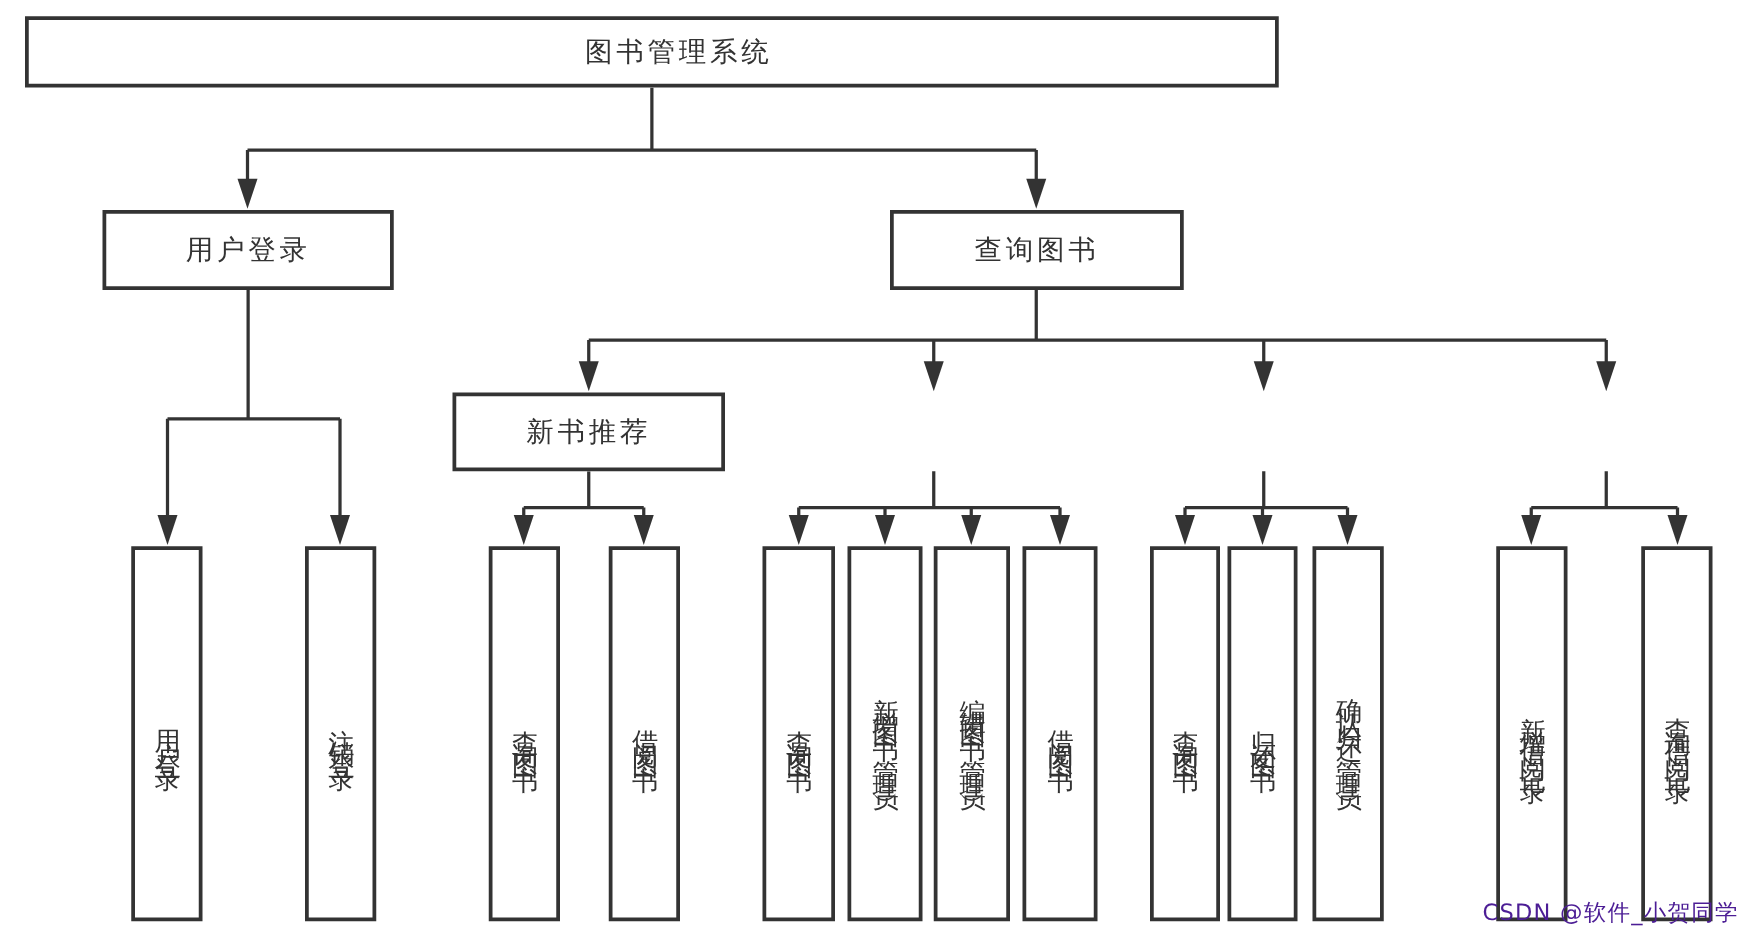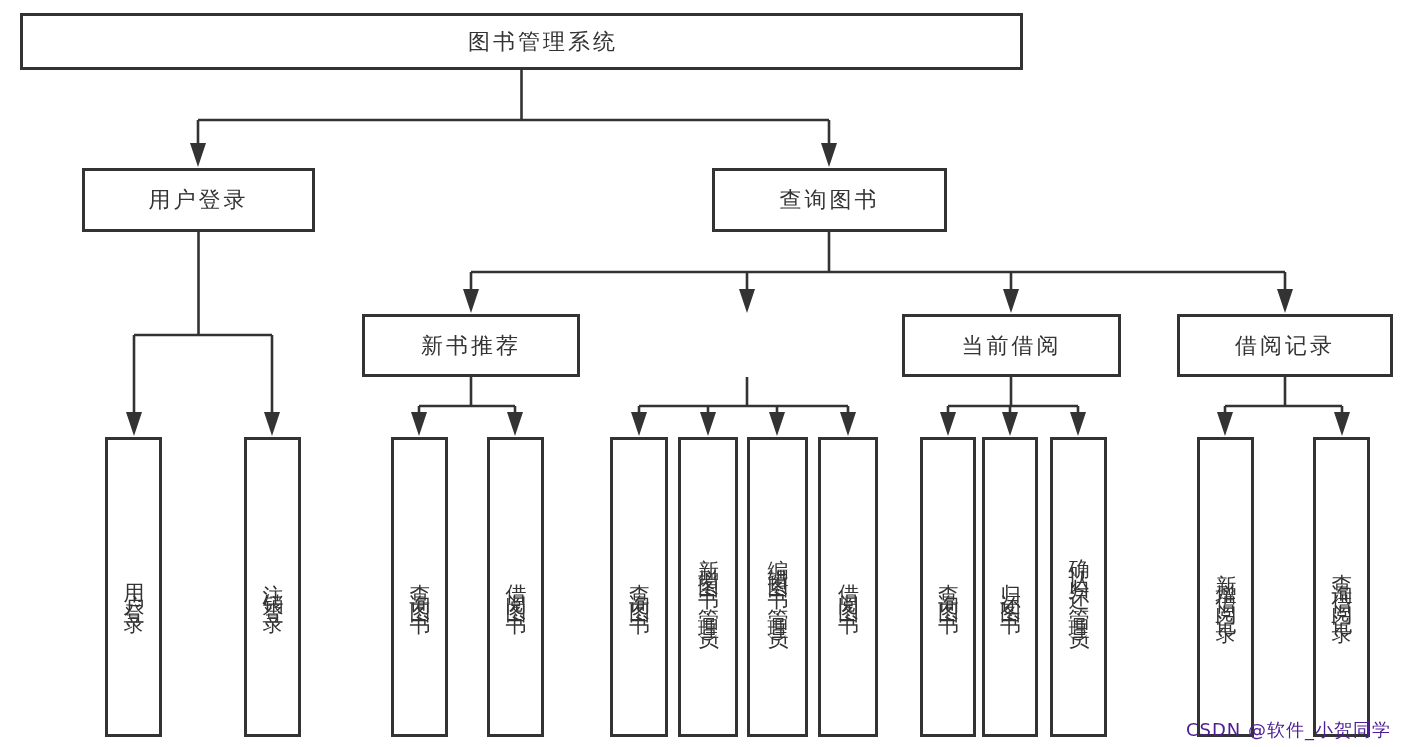--- a/index.html
+++ b/index.html
@@ -175,26 +175,20 @@
   <div class="box" id="l2a">
     <span class="hlabel">用户登录</span>
   </div>
   <div class="box" id="l2b">
     <span class="hlabel">查询图书</span>
   </div>
 
   <div class="box" id="l3a">
     <span class="hlabel">新书推荐</span>
   </div>
-  <div class="box" id="l3c">
-    <span class="hlabel">当前借阅</span>
-  </div>
-  <div class="box" id="l3d">
-    <span class="hlabel">借阅记录</span>
-  </div>
 
   <div class="box leaf" id="g1c1">
     <span class="vlabel">用户登录</span>
   </div>
   <div class="box leaf" id="g1c2">
     <span class="vlabel">注销登录</span>
   </div>
 
   <div class="box leaf" id="g2c1">
     <span class="vlabel">查询图书</span>

